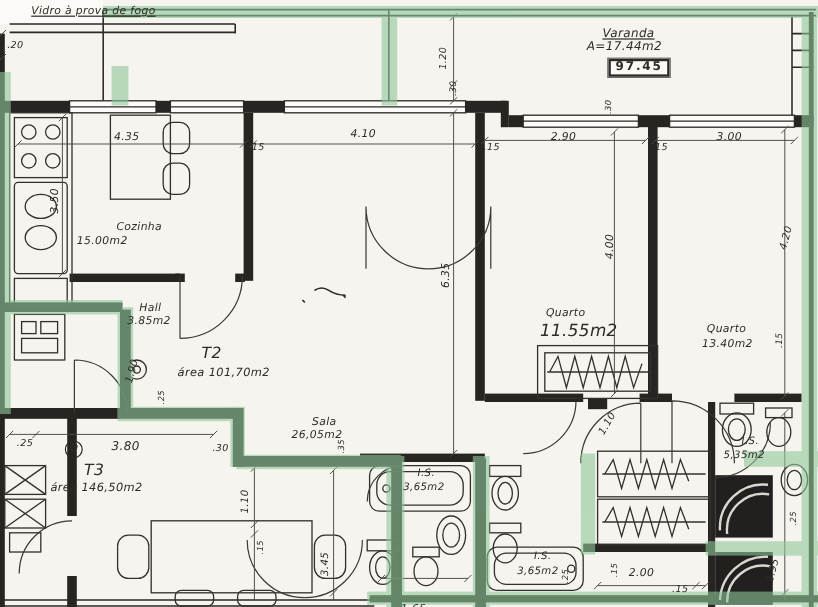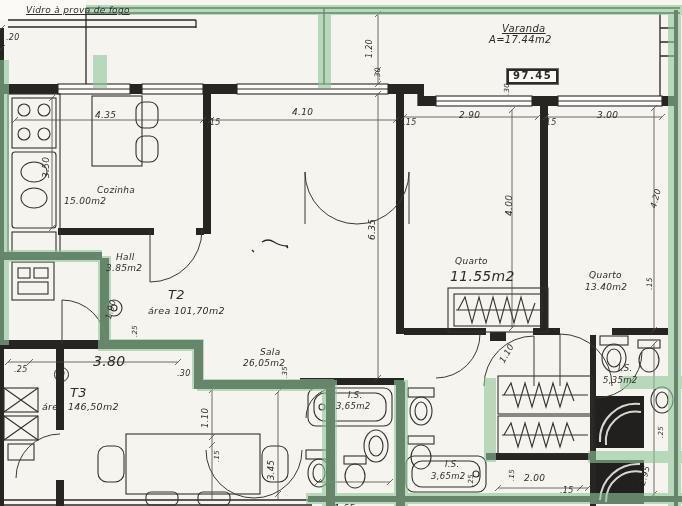--- a/index.html
+++ b/index.html
@@ -217,21 +217,21 @@
     <rect x="306" y="493" width="376" height="11"></rect>
     <rect x="668" y="10" width="13" height="496"></rect>
   </g>
 </svg>
 
 <div id="labels-layer">
       <div class="lbl ul" style="left: 26px; top: 6px; font-size: 9px;">Vidro à prova de fogo</div>
       <div class="lbl" style="left: 6px; top: 34px; font-size: 8px;">.20</div>
       <div class="lbl" style="left: 502px; top: 24px; font-size: 10px; text-decoration: underline;">Varanda</div>
       <div class="lbl" style="left: 489px; top: 35px; font-size: 10px;">A=17.44m2</div>
-      <div class="lbl boxed" style="left: 507px; top: 49px; font-size: 10px; margin-top: 20px;">97.45</div>
+      <div class="lbl boxed" style="left: 507px; top: 49px; font-size: 10px;">97.45</div>
       <div class="lbl" style="left: 366px; top: 58px; font-size: 8px; transform: rotate(-90deg);">1.20</div>
       <div class="lbl" style="left: 374px; top: 80px; font-size: 7.5px; transform: rotate(-90deg);">.30</div>
       <div class="lbl" style="left: 95px; top: 111px; font-size: 9px;">4.35</div>
       <div class="lbl" style="left: 207px; top: 119px; font-size: 8px;">.15</div>
       <div class="lbl" style="left: 292px; top: 108px; font-size: 9px;">4.10</div>
       <div class="lbl" style="left: 403px; top: 119px; font-size: 8px;">.15</div>
       <div class="lbl" style="left: 459px; top: 111px; font-size: 9px;">2.90</div>
       <div class="lbl" style="left: 543px; top: 119px; font-size: 8px;">.15</div>
       <div class="lbl" style="left: 597px; top: 111px; font-size: 9px;">3.00</div>
       <div class="lbl" style="left: 504px; top: 95px; font-size: 7px; transform: rotate(-90deg);">.30</div>
@@ -248,21 +248,21 @@
       <div class="lbl" style="left: 132px; top: 337px; font-size: 7px; transform: rotate(-90deg);">.25</div>
       <div class="lbl" style="left: 168px; top: 288px; font-size: 13px;">T2</div>
       <div class="lbl" style="left: 148px; top: 306px; font-size: 9.5px;">área 101,70m2</div>
       <div class="lbl" style="left: 455px; top: 257px; font-size: 9px;">Quarto</div>
       <div class="lbl" style="left: 450px; top: 269px; font-size: 14px;">11.55m2</div>
       <div class="lbl" style="left: 589px; top: 271px; font-size: 9px;">Quarto</div>
       <div class="lbl" style="left: 585px; top: 283px; font-size: 9px;">13.40m2</div>
       <div class="lbl" style="left: 260px; top: 348px; font-size: 9px;">Sala</div>
       <div class="lbl" style="left: 243px; top: 359px; font-size: 9px;">26,05m2</div>
       <div class="lbl" style="left: 177px; top: 370px; font-size: 8px;">.30</div>
-      <div class="lbl" style="left: 93px; top: 354px; font-size: 14px;">3.80</div>
+      <div class="lbl" style="left: 93px; top: 368px; font-size: 10px;">3.80</div>
       <div class="lbl" style="left: 14px; top: 366px; font-size: 8px;">.25</div>
       <div class="lbl circled" style="left: 54px; top: 367px; font-size: 9px;">D</div>
       <div class="lbl" style="left: 70px; top: 386px; font-size: 13px;">T3</div>
       <div class="lbl" style="left: 42px; top: 402px; font-size: 9.5px;">área 146,50m2</div>
       <div class="lbl" style="left: 282px; top: 378px; font-size: 7px; transform: rotate(-90deg);">.35</div>
       <div class="lbl" style="left: 201px; top: 428px; font-size: 8.5px; transform: rotate(-90deg);">1.10</div>
       <div class="lbl" style="left: 214px; top: 462px; font-size: 7px; transform: rotate(-90deg);">.15</div>
       <div class="lbl" style="left: 267px; top: 480px; font-size: 8.5px; transform: rotate(-90deg);">3.45</div>
       <div class="lbl" style="left: 498px; top: 360px; font-size: 8.5px; transform: rotate(-60deg);">1.10</div>
       <div class="lbl" style="left: 348px; top: 391px; font-size: 8.5px;">I.S.</div>

